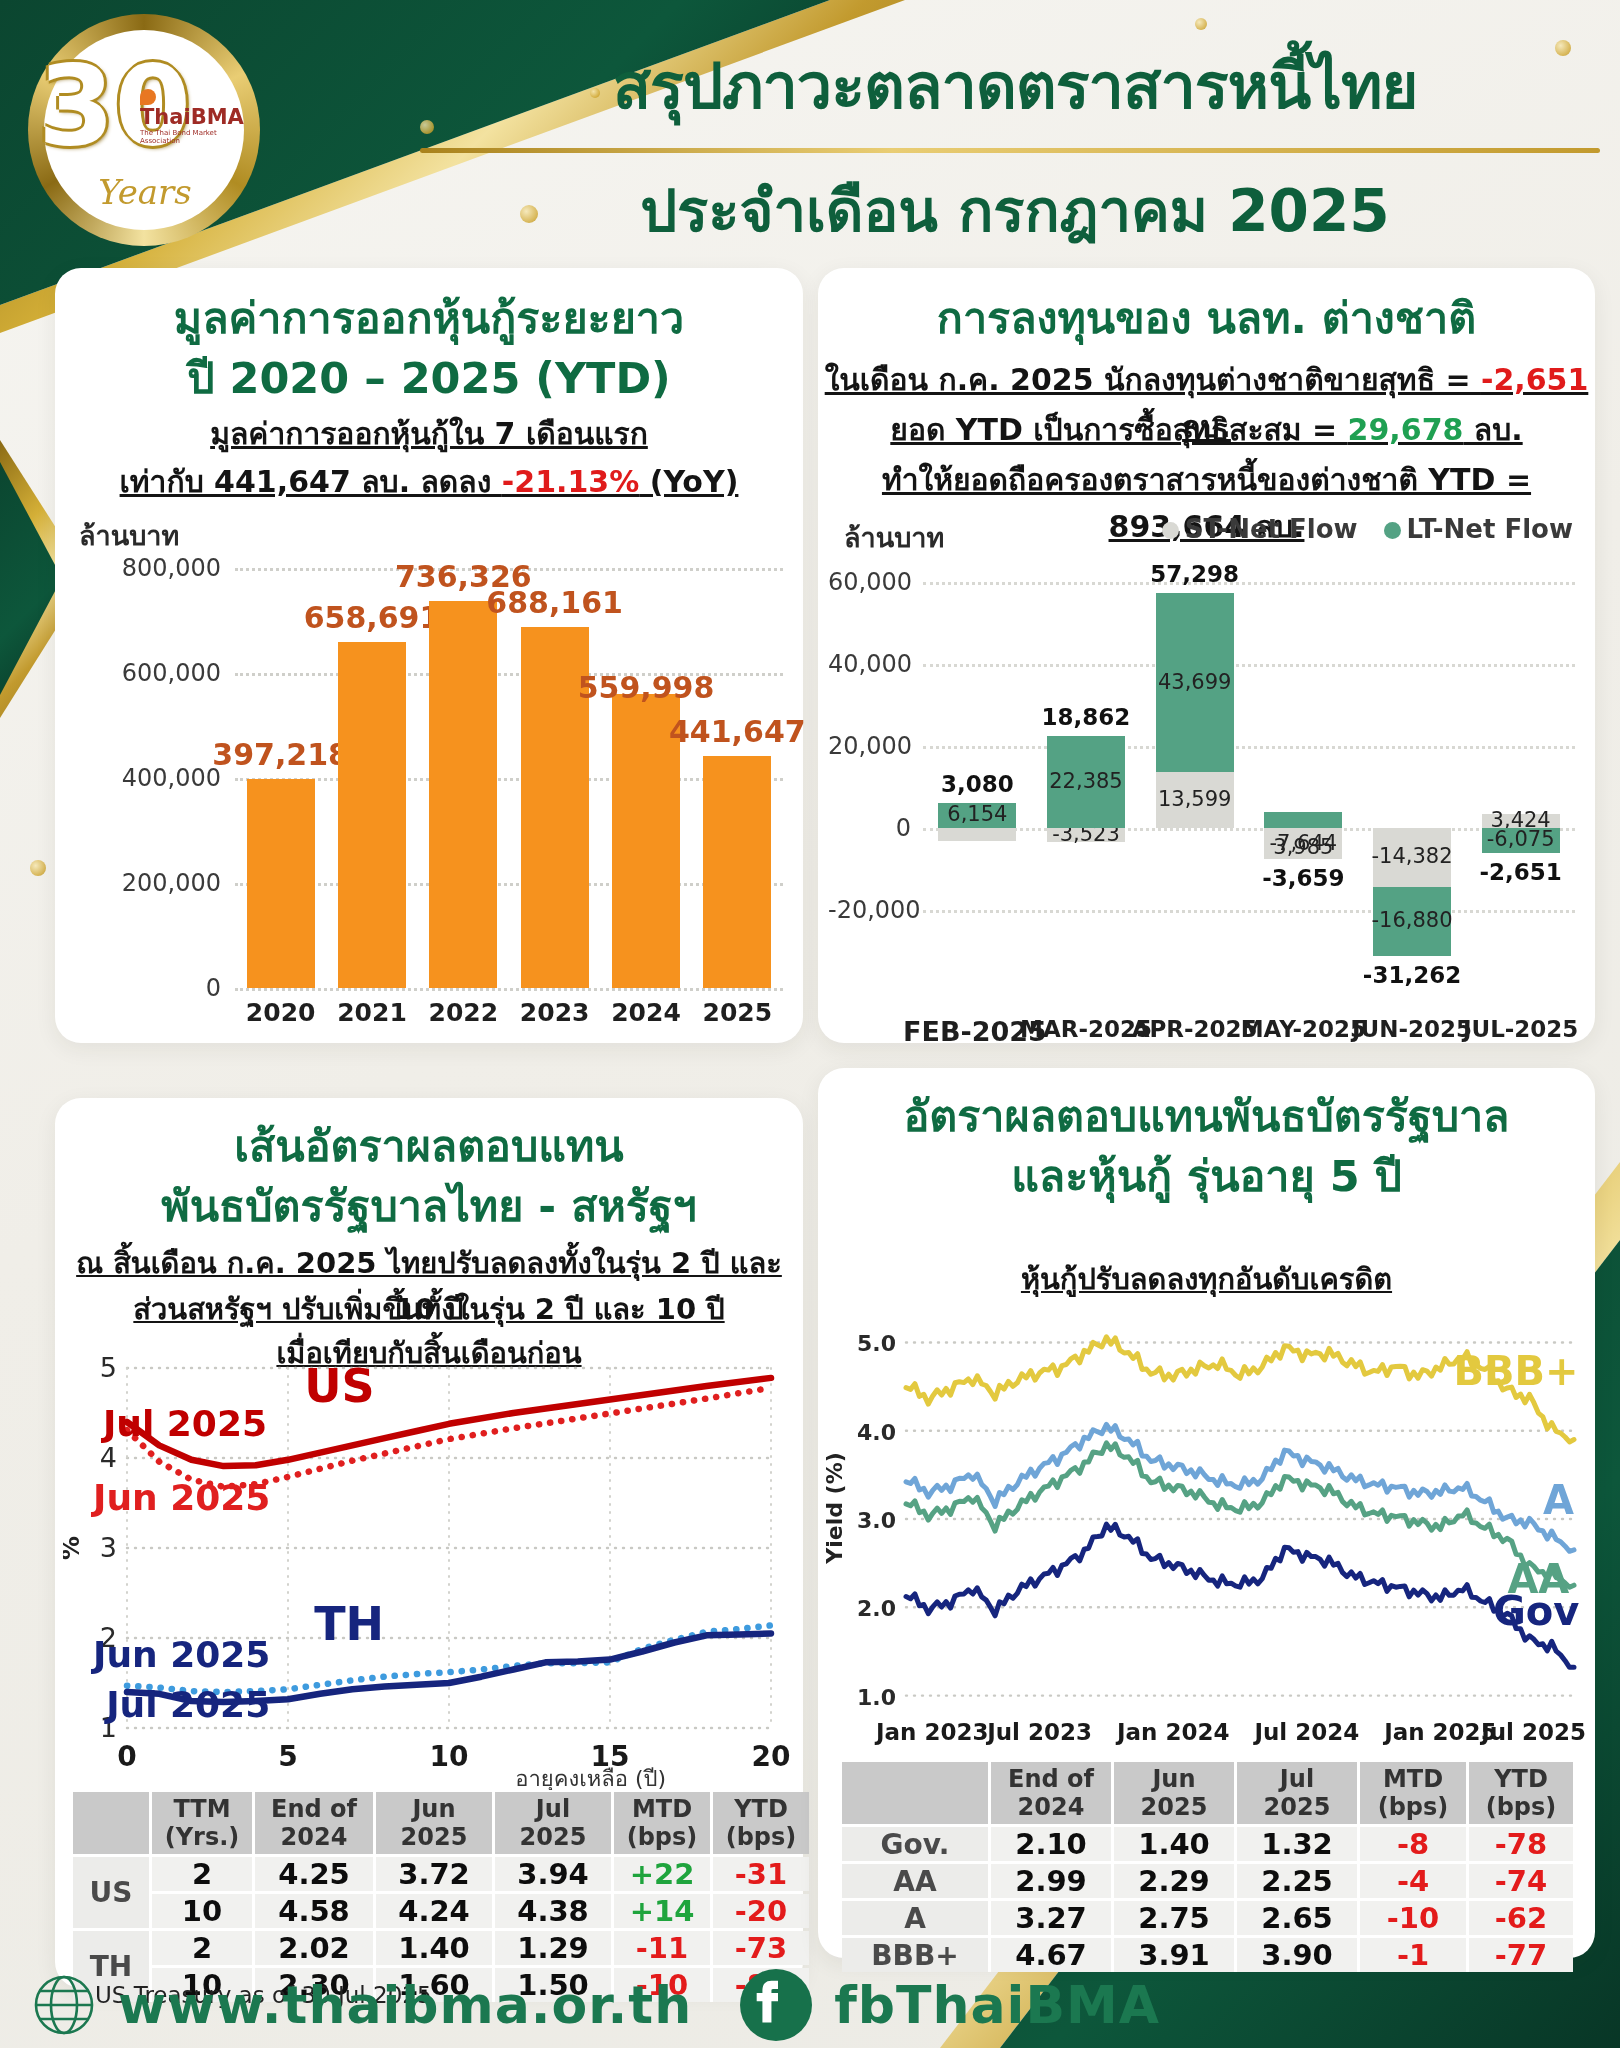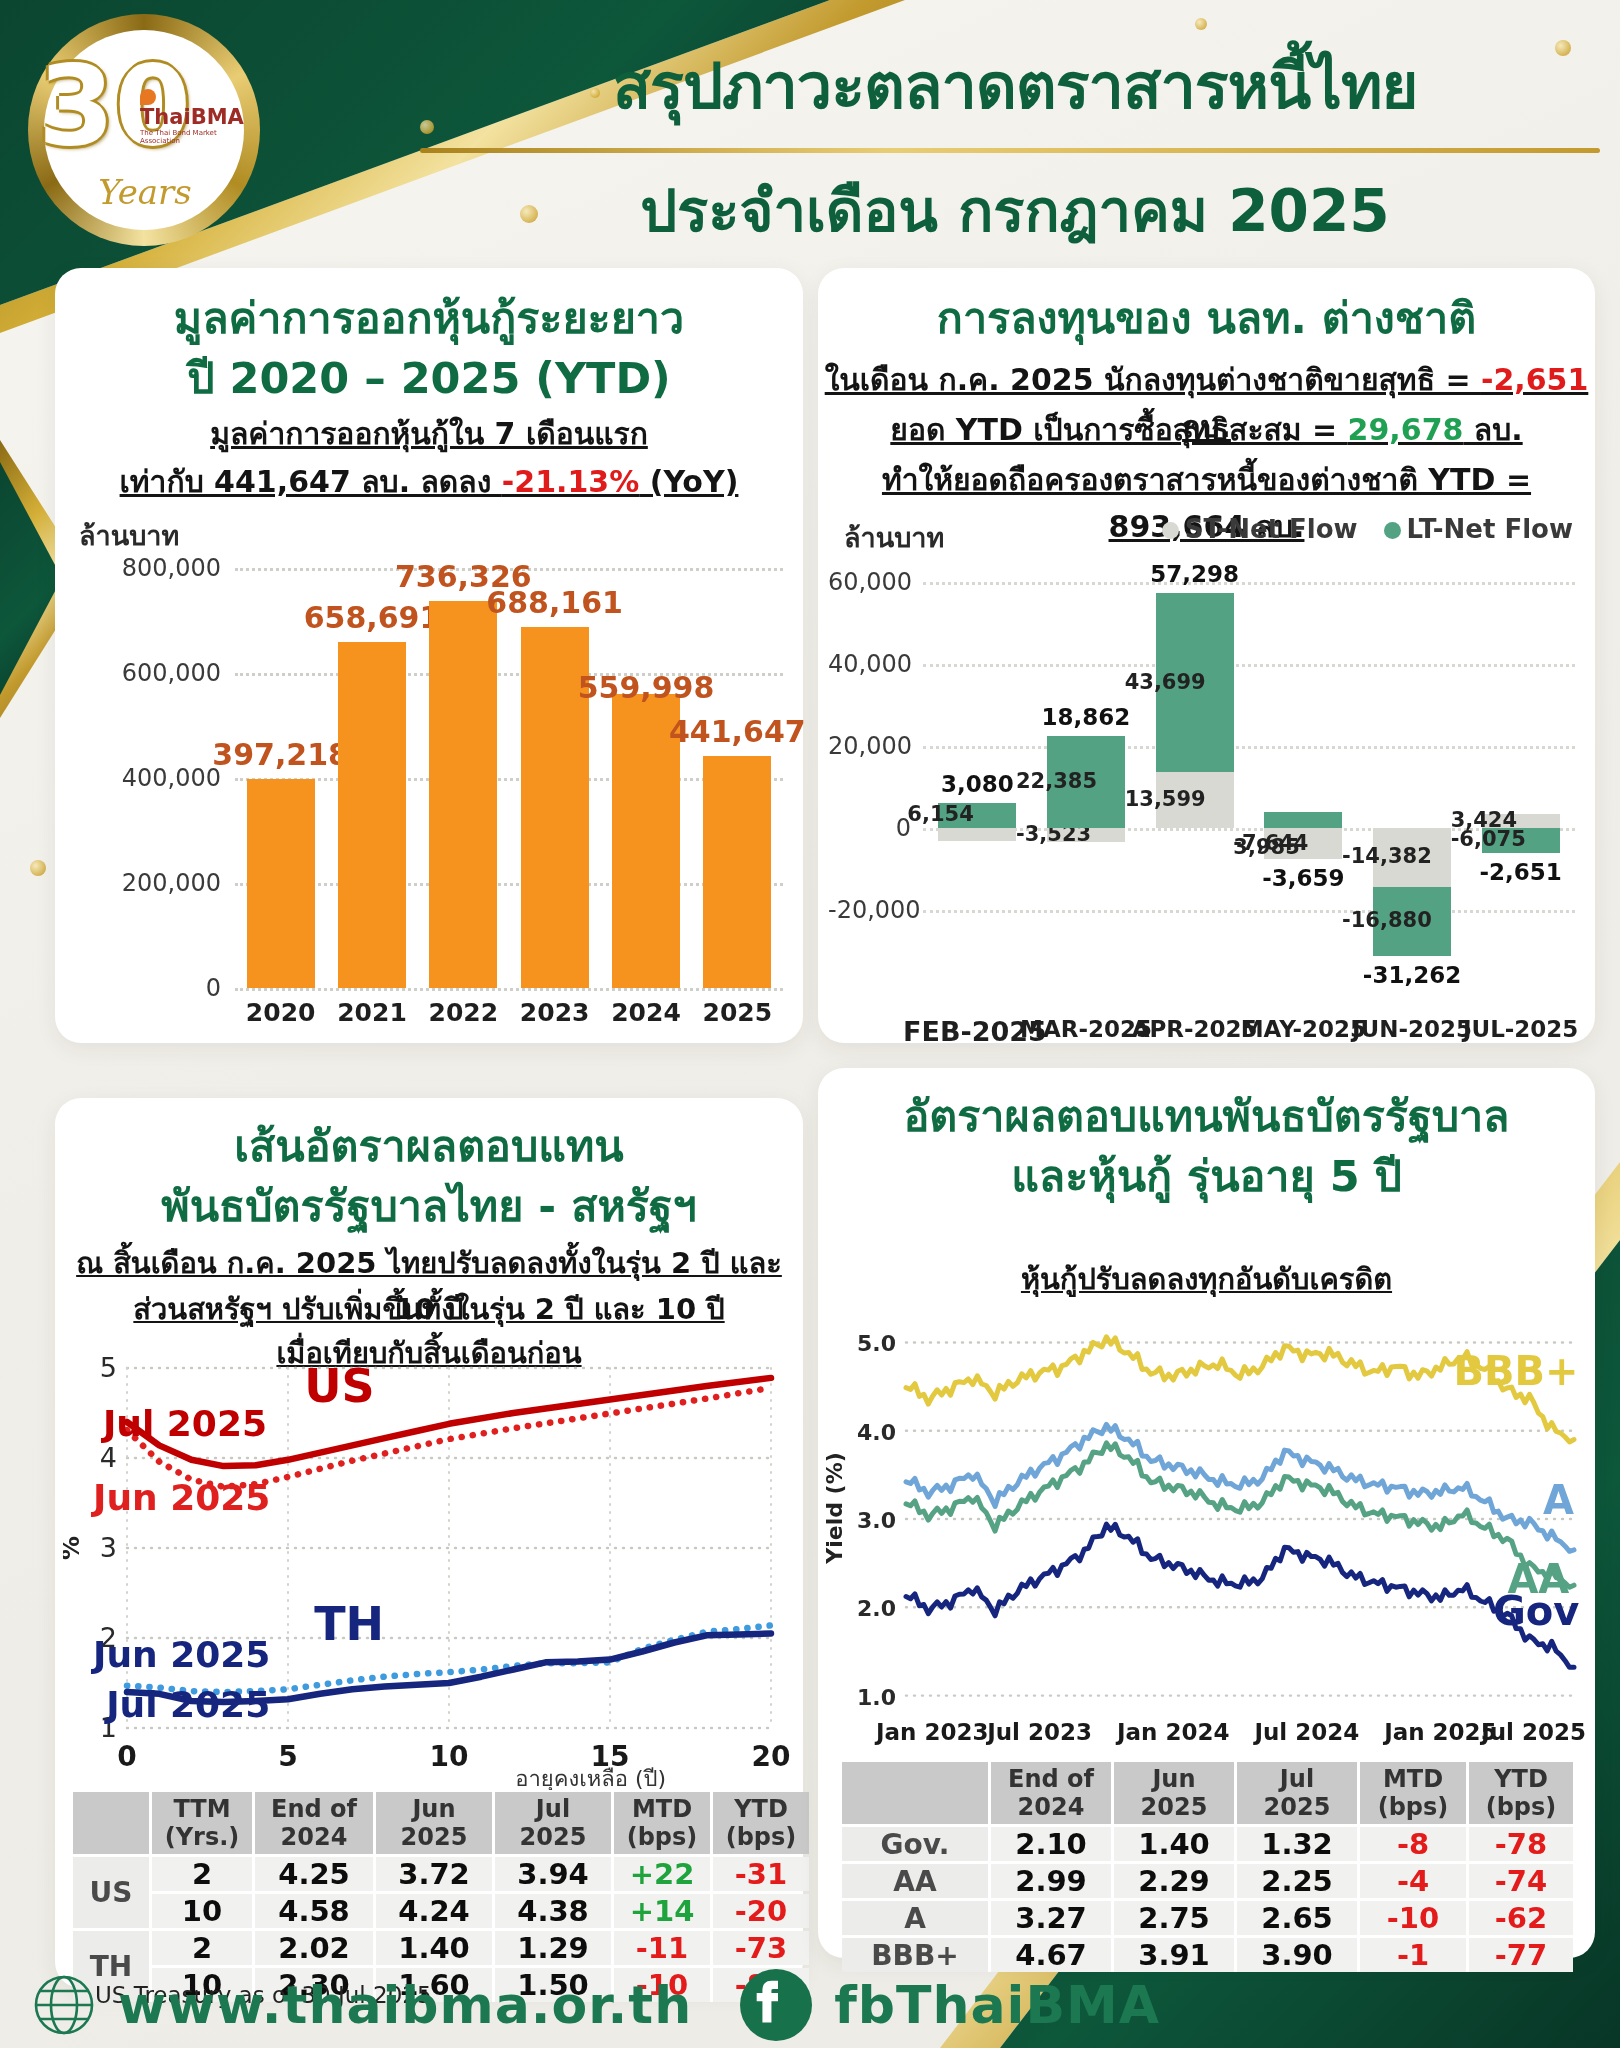--- a/index.html
+++ b/index.html
@@ -54,21 +54,21 @@
   .unit-label{position:absolute;font-size:27px;font-weight:600;color:#2a2a2a;}
 
   
   .chartbox{position:absolute;}
   .gridline{position:absolute;height:0;border-top:3px dotted #cfcfca;}
   .ytick{position:absolute;text-align:right;font-size:24px;color:#3a3a3a;}
   .bar{position:absolute;}
   .barlabel{position:absolute;text-align:center;font-weight:800;font-size:30px;color:#c0531e;white-space:nowrap;}
   .catlabel{position:absolute;text-align:center;font-weight:700;font-size:25px;color:#1f1f1f;white-space:nowrap;}
   .seg{position:absolute;}
-  .seglabel{position:absolute;font-size:21px;font-weight:700;color:#222;white-space:nowrap;}
+  .seglabel{position:absolute;text-align:center;font-size:21px;font-weight:400;color:#222;white-space:nowrap;}
   .totlabel{position:absolute;text-align:center;font-size:23px;font-weight:800;color:#111;white-space:nowrap;}
   .legend{position:absolute;display:flex;gap:26px;font-size:26px;font-weight:600;color:#3a3a3a;z-index:3;}
   .legend .dot{display:inline-block;width:17px;height:17px;border-radius:50%;margin-right:6px;vertical-align:-1px;}
 
   
   .dtable{position:absolute;display:grid;gap:3px;background:#ffffff;}
   .dtable .cell{display:flex;align-items:center;justify-content:center;text-align:center;}
   .dtable .th{background:#c9c9c9;font-size:24px;line-height:28px;font-weight:600;color:#333;}
   .dtable .lab{background:#ececea;font-size:28px;font-weight:600;color:#4a4a4a;}
   .dtable .num{background:#f1f1ef;font-size:29px;font-weight:600;color:#0d0d0d;}

